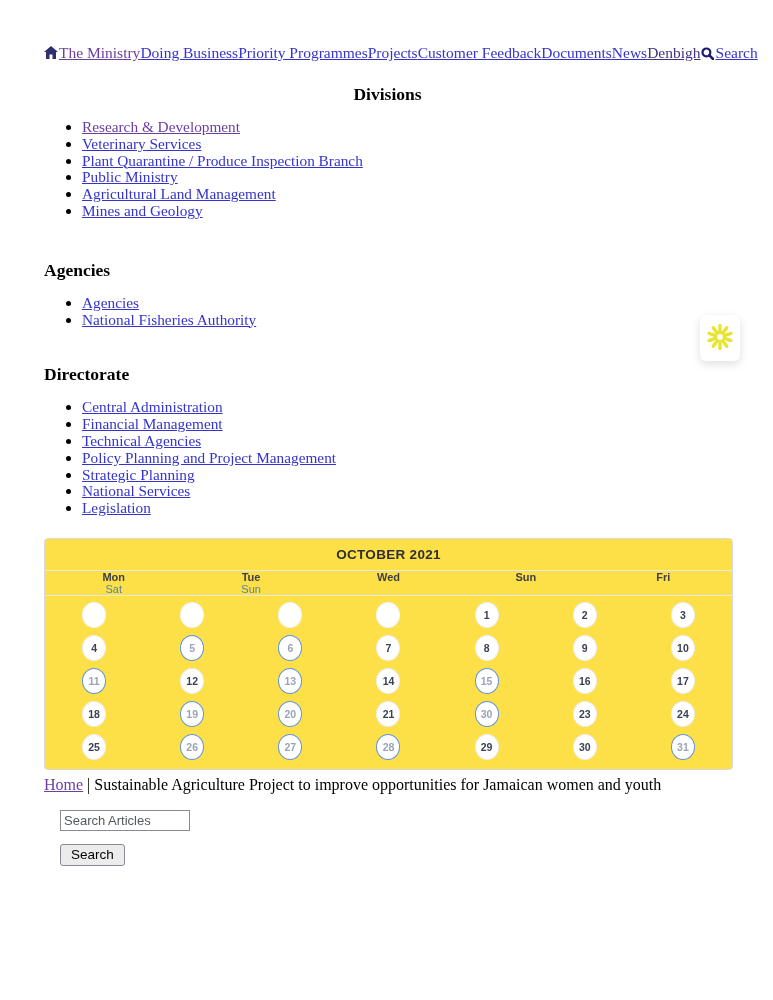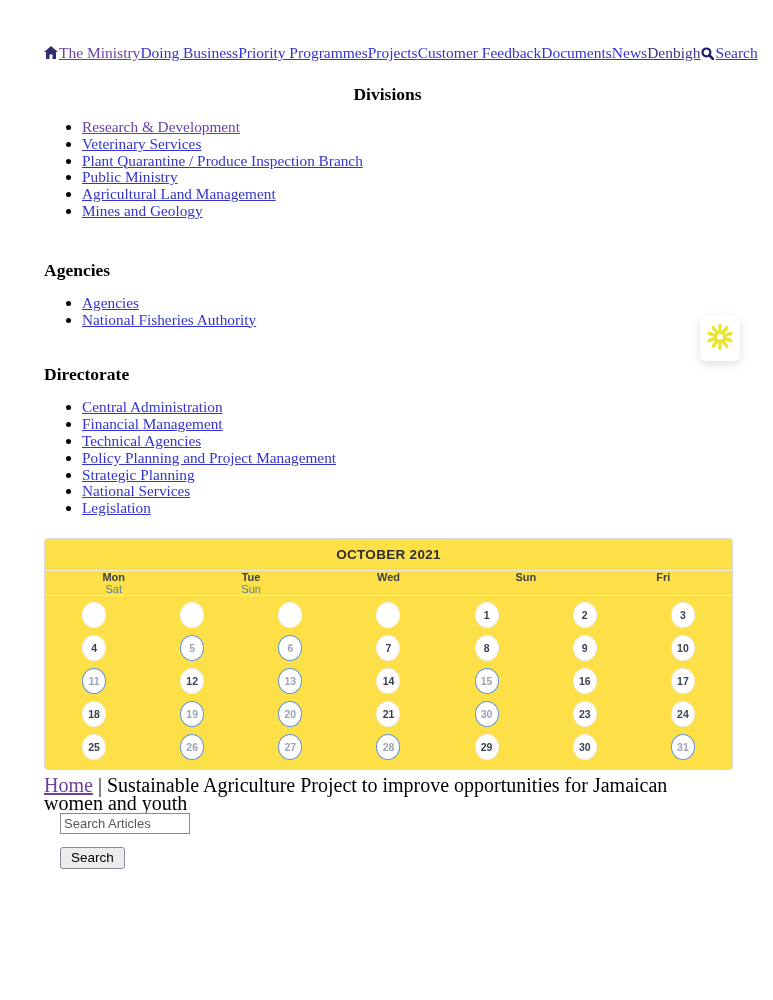--- a/index.html
+++ b/index.html
@@ -47,25 +47,25 @@
   .cal-cell{height:33px;display:flex;align-items:center;justify-content:center;}
   .daycircle{
     width:24px;height:26px;border-radius:50%;display:flex;align-items:center;
     justify-content:center;font-size:10.5px;font-weight:700;color:#3a4150;
     border:1px solid #ececf1;background:#fff;box-sizing:border-box;
   }
   .daycircle.empty{border-color:#f3f3f7;}
   .daycircle.event{border:1.5px solid #5f93e0;color:#9ba4b4;}
 
   
-  .breadcrumb{margin:6px 0 0 0;font-size:20px;line-height:18px;}
+  .breadcrumb{margin:6px 0 0 0;font-size:16px;line-height:18px;}
   .breadcrumb a{color:#6b3fa0;text-decoration:underline;}
 
   
-  .article-search{margin:1px 0 0 16px;}
+  .article-search{margin:16px 0 0 16px;}
   .article-search input{
     width:122px;height:17px;border:1px solid #8a8a96;padding:1px 3px;
     font-family:"Liberation Sans", sans-serif;font-size:13px;color:#333;
   }
   .article-search input::placeholder{color:#55585c;opacity:1;}
   .article-search button{
     display:block;margin-top:13px;padding:2px 10px 3px 10px;
     font-family:"Liberation Sans", sans-serif;font-size:13.5px;color:#000;
     background:#ececec;border:1px solid #8a8a96;border-radius:3px;
   }

